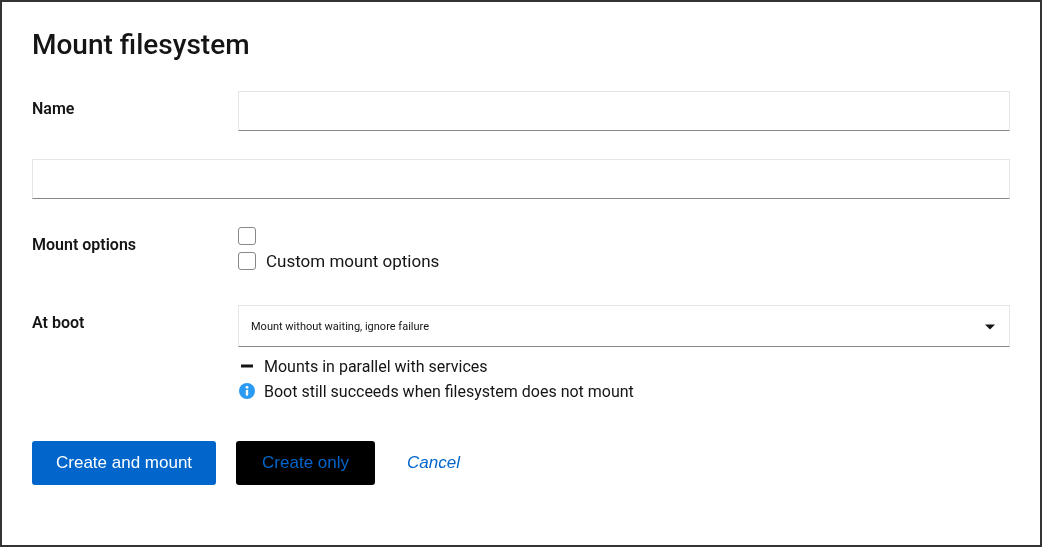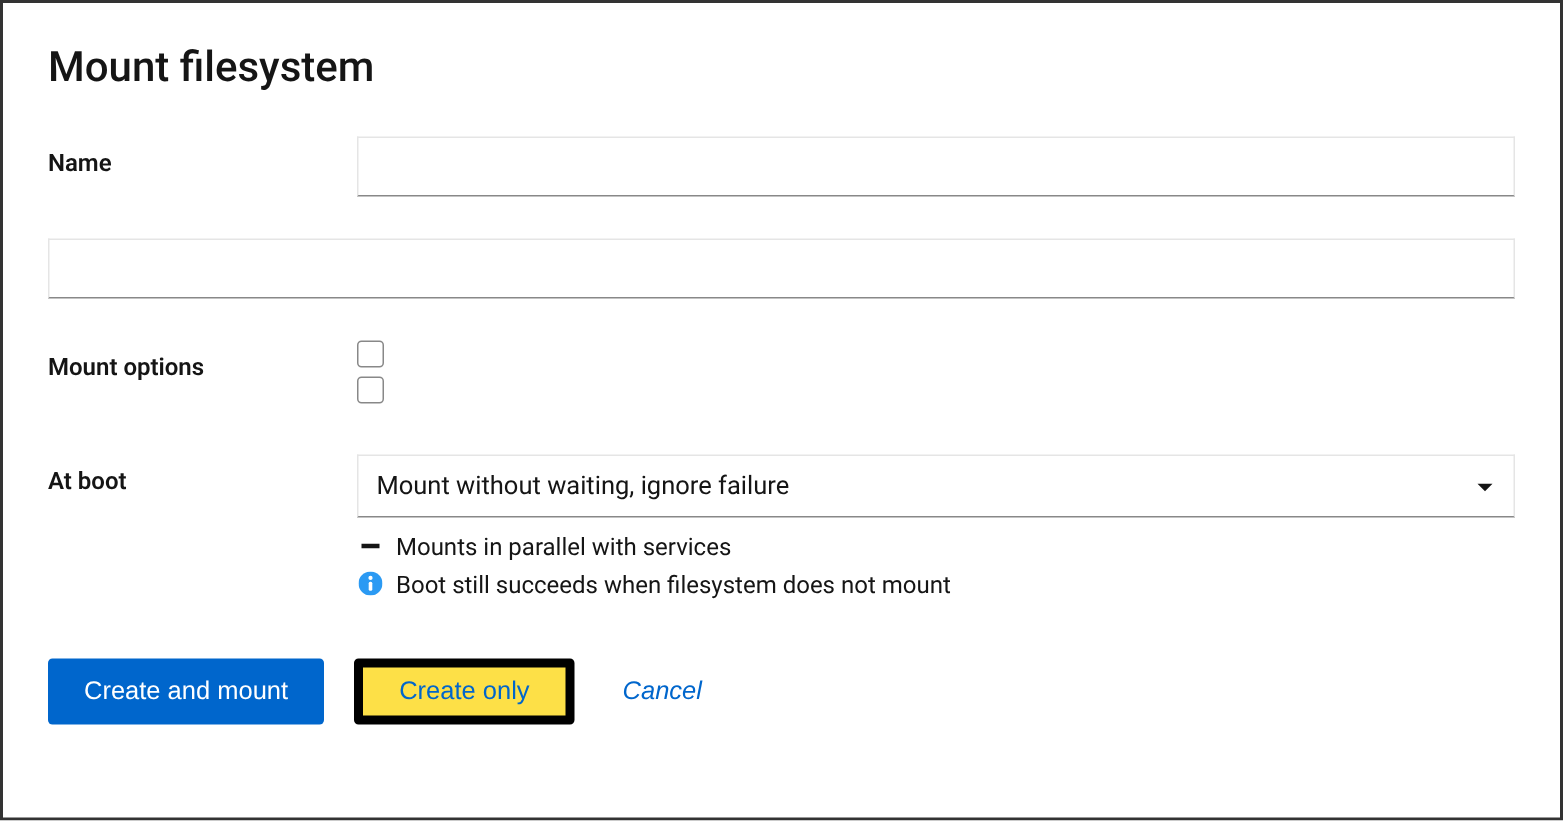--- a/index.html
+++ b/index.html
@@ -74,21 +74,21 @@
     .select-wrap {
       position: relative;
       width: 100%;
     }
     .select {
       width: 100%;
       height: 42px;
       border: 1px solid #e5e5e5;
       border-bottom: 1px solid #888;
       padding: 0 40px 0 12px;
-      font-size: 17px;
+      font-size: 11px;
       background: #fff;
       cursor: pointer;
       appearance: none;
       display: flex;
       align-items: center;
       color: #151515;
     }
     .select-caret {
       position: absolute;
       right: 14px;
@@ -130,23 +130,23 @@
       display: inline-flex;
       align-items: center;
       justify-content: center;
       border: none;
     }
     .btn-primary {
       background: #0066cc;
       color: #fff;
     }
     .btn-secondary {
-      background: #fde047;
+      background: #000000;
       color: #0066cc;
-      border: 6px solid #000000;
+      border: 2px solid #000000;
     }
     .btn-link {
       background: transparent;
       color: #0066cc;
       border: none;
       padding: 0 12px;
       font-style: italic;
     }
   </style>
 </head>
@@ -169,20 +169,21 @@
   </div>
 
   <div class="form-row">
     <div class="form-label">Mount options</div>
     <div class="form-control-wrap">
       <div class="checkbox-row">
         <div class="checkbox"></div>
       </div>
       <div class="checkbox-row">
         <div class="checkbox"></div>
+        <span class="checkbox-label">Custom mount options</span>
       </div>
     </div>
   </div>
 
   <div class="form-row">
     <div class="form-label">At boot</div>
     <div class="form-control-wrap">
       <div class="select-wrap">
         <div class="select">
           <span>Mount without waiting, ignore failure</span>

